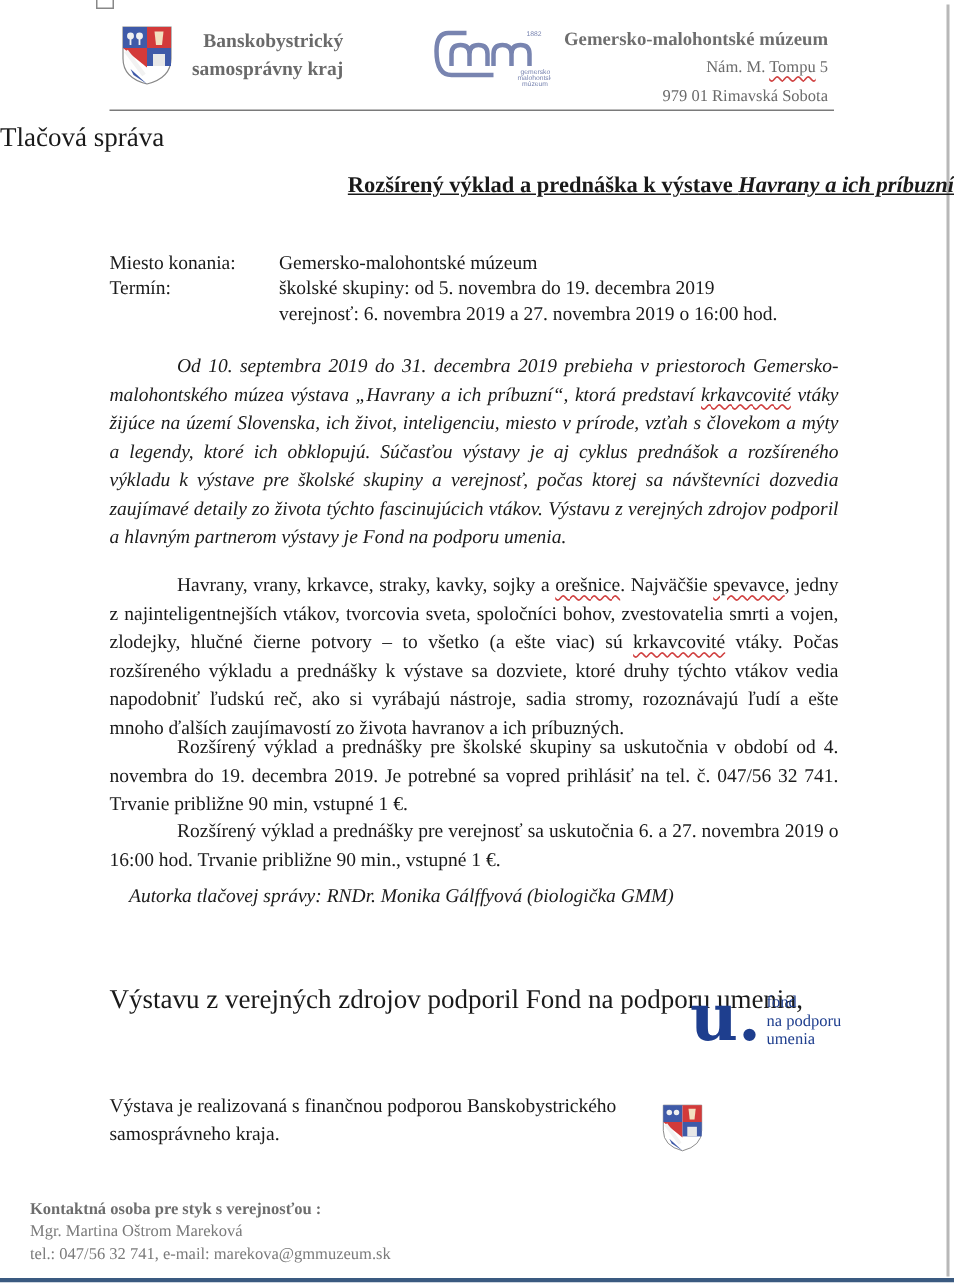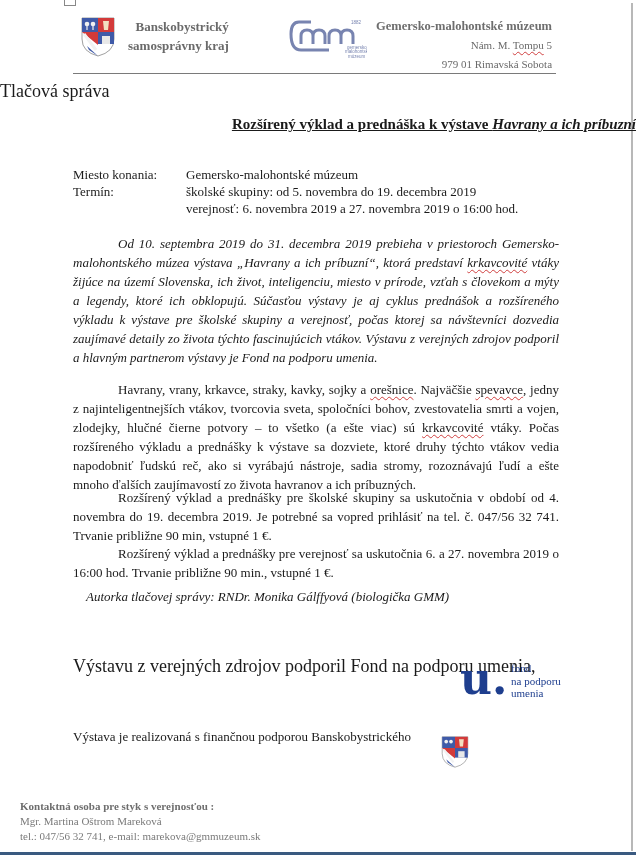--- a/index.html
+++ b/index.html
@@ -164,20 +164,21 @@
   <div class="fpu-u">u.</div>
   <div class="fpu-text">
     <div>fond</div>
     <div>na podporu</div>
     <div>umenia</div>
   </div>
 </div>
 
 <div class="support2">
   <div>Výstava je realizovaná s finančnou podporou Banskobystrického</div>
+  <div>samosprávneho kraja.</div>
 </div>
 <div class="bbsk-support">
   <svg class="crest" viewBox="0 0 34 40">
     <path d="M1 1 H33 V22 Q33 35 17 39 Q1 35 1 22 Z" fill="#ffffff" stroke="#888" stroke-width="0.8"></path>
     <rect x="1" y="1" width="16" height="14" fill="#3f5aa8"></rect>
     <rect x="17" y="1" width="16" height="14" fill="#d33a3a"></rect>
     <circle cx="6" cy="7" r="2.3" fill="#f0f0f0"></circle>
       <circle cx="12" cy="7" r="2.3" fill="#f0f0f0"></circle>
     <path d="M22 4 L28 4 L27 13 L23 13 Z" fill="#f2e0c0"></path>
     <path d="M1 15 L17 15 L17 28 Z" fill="#d33a3a"></path>

